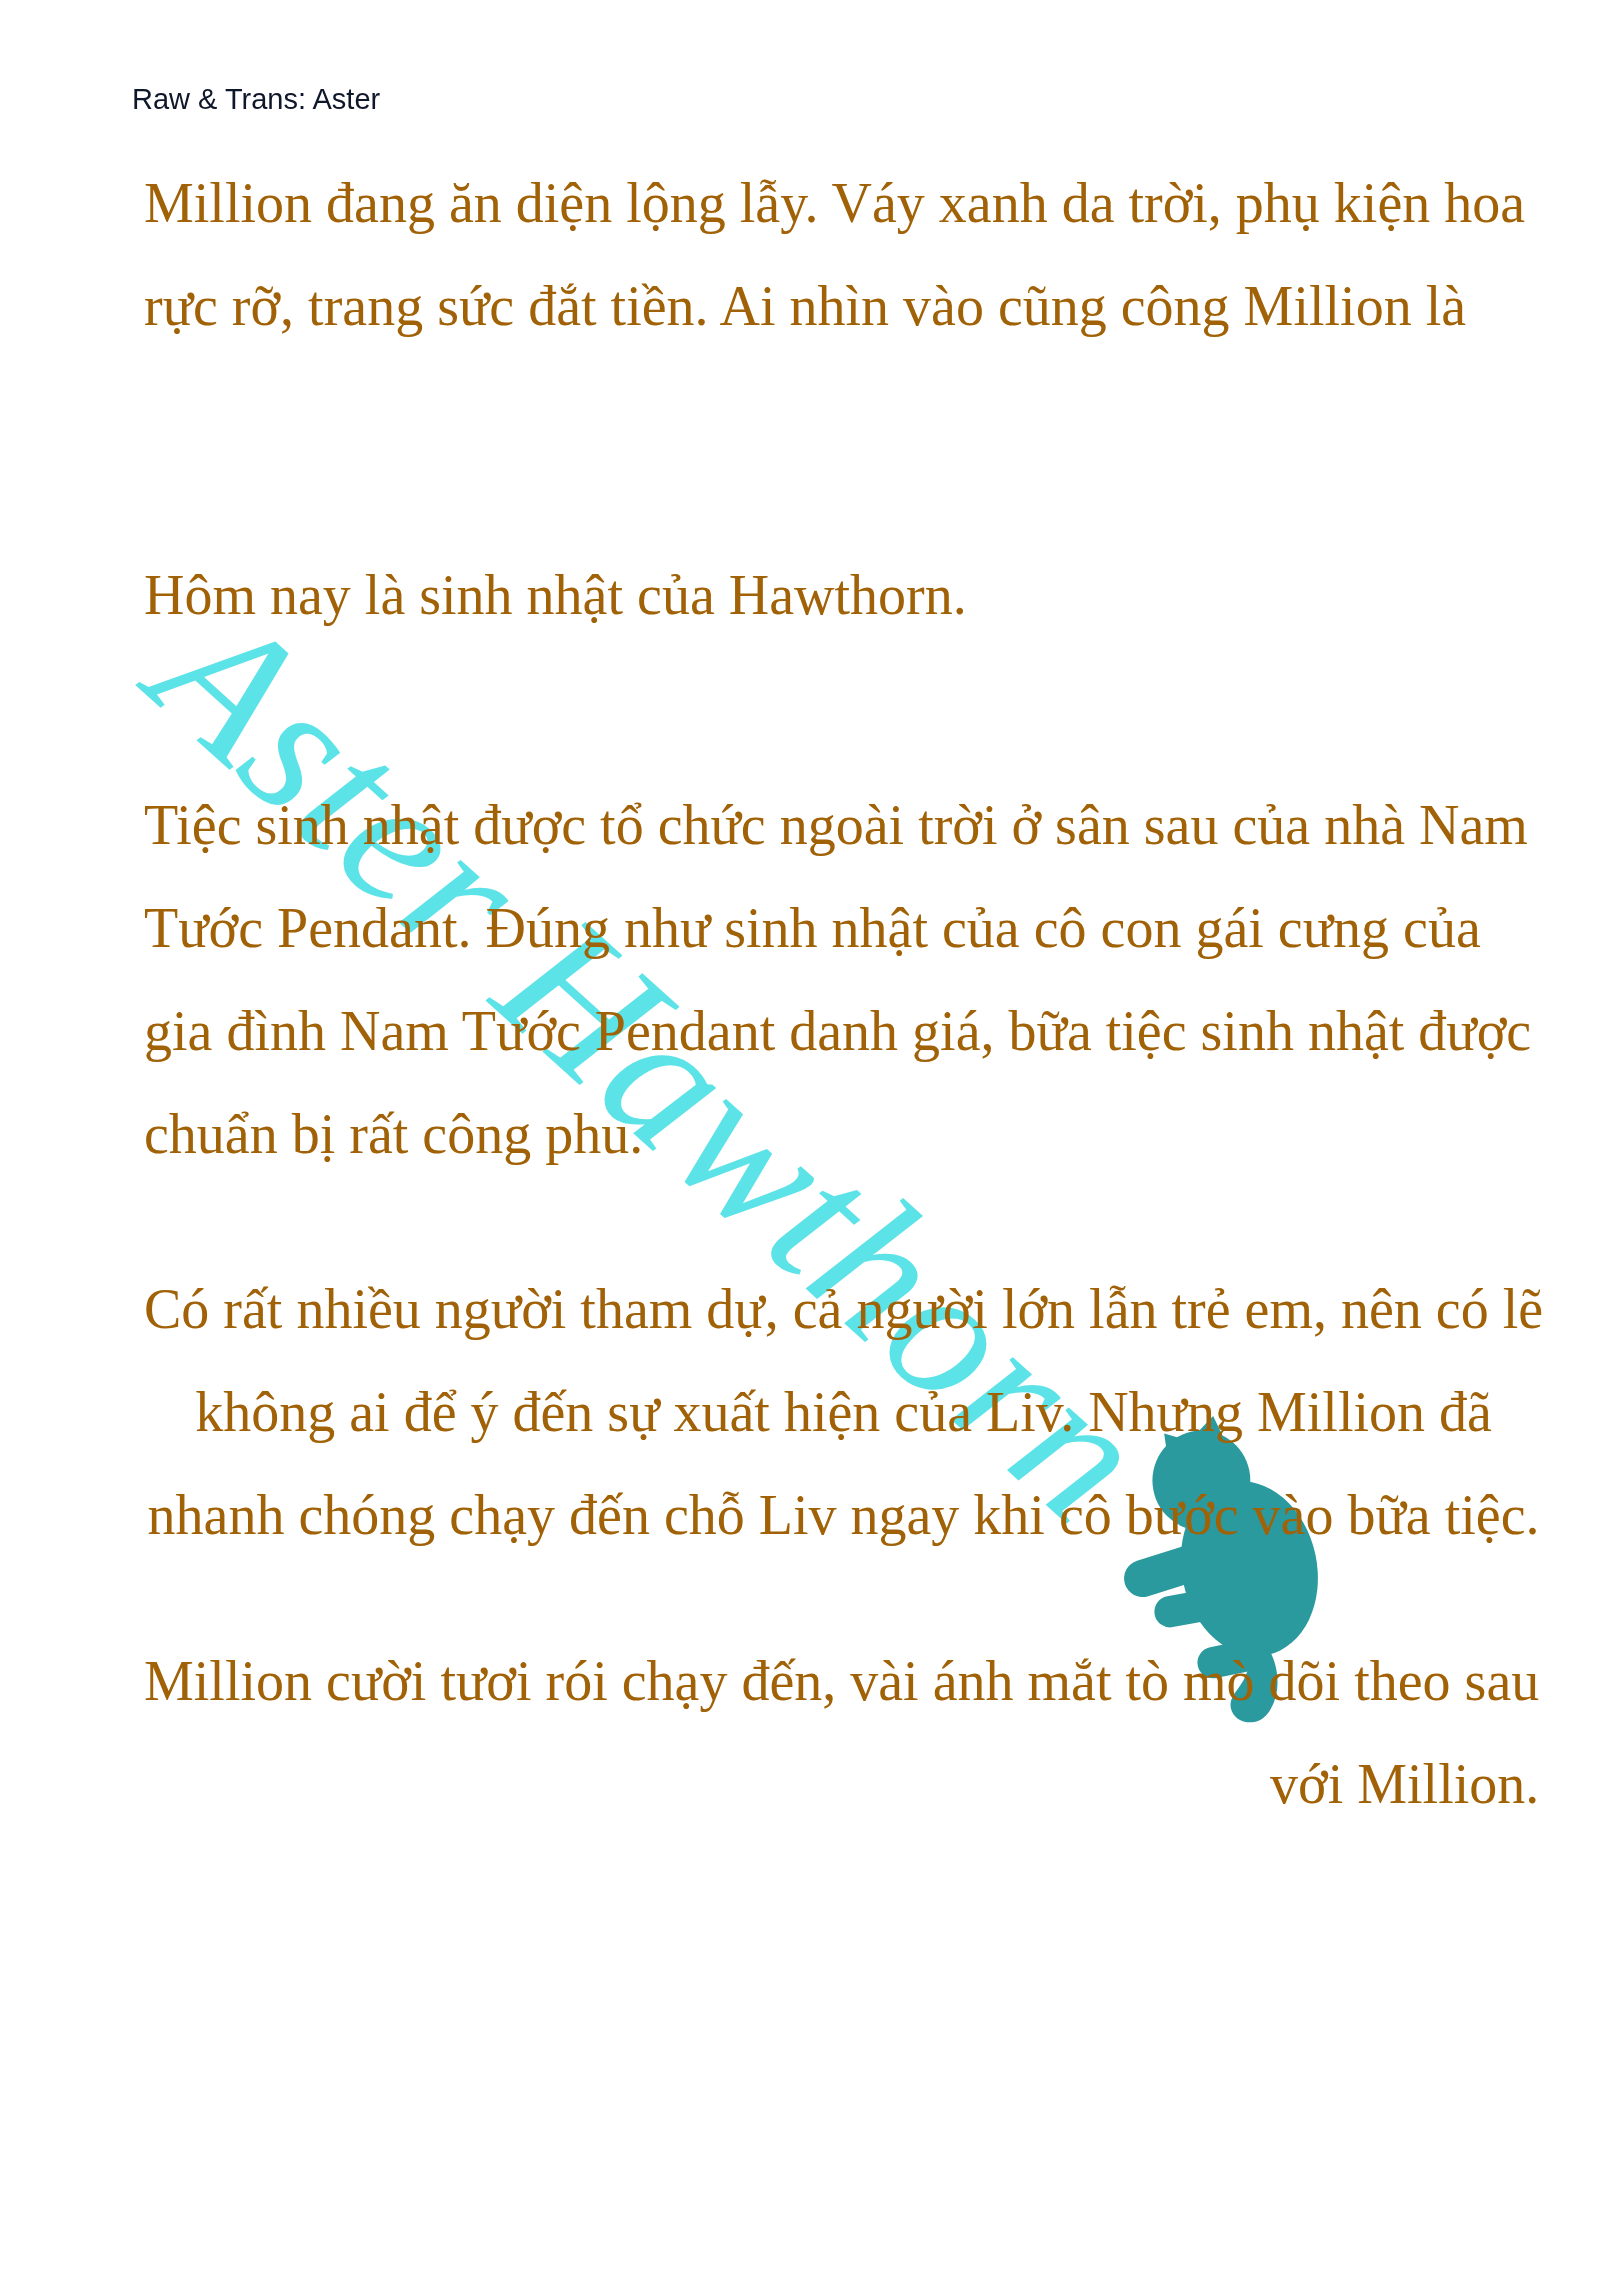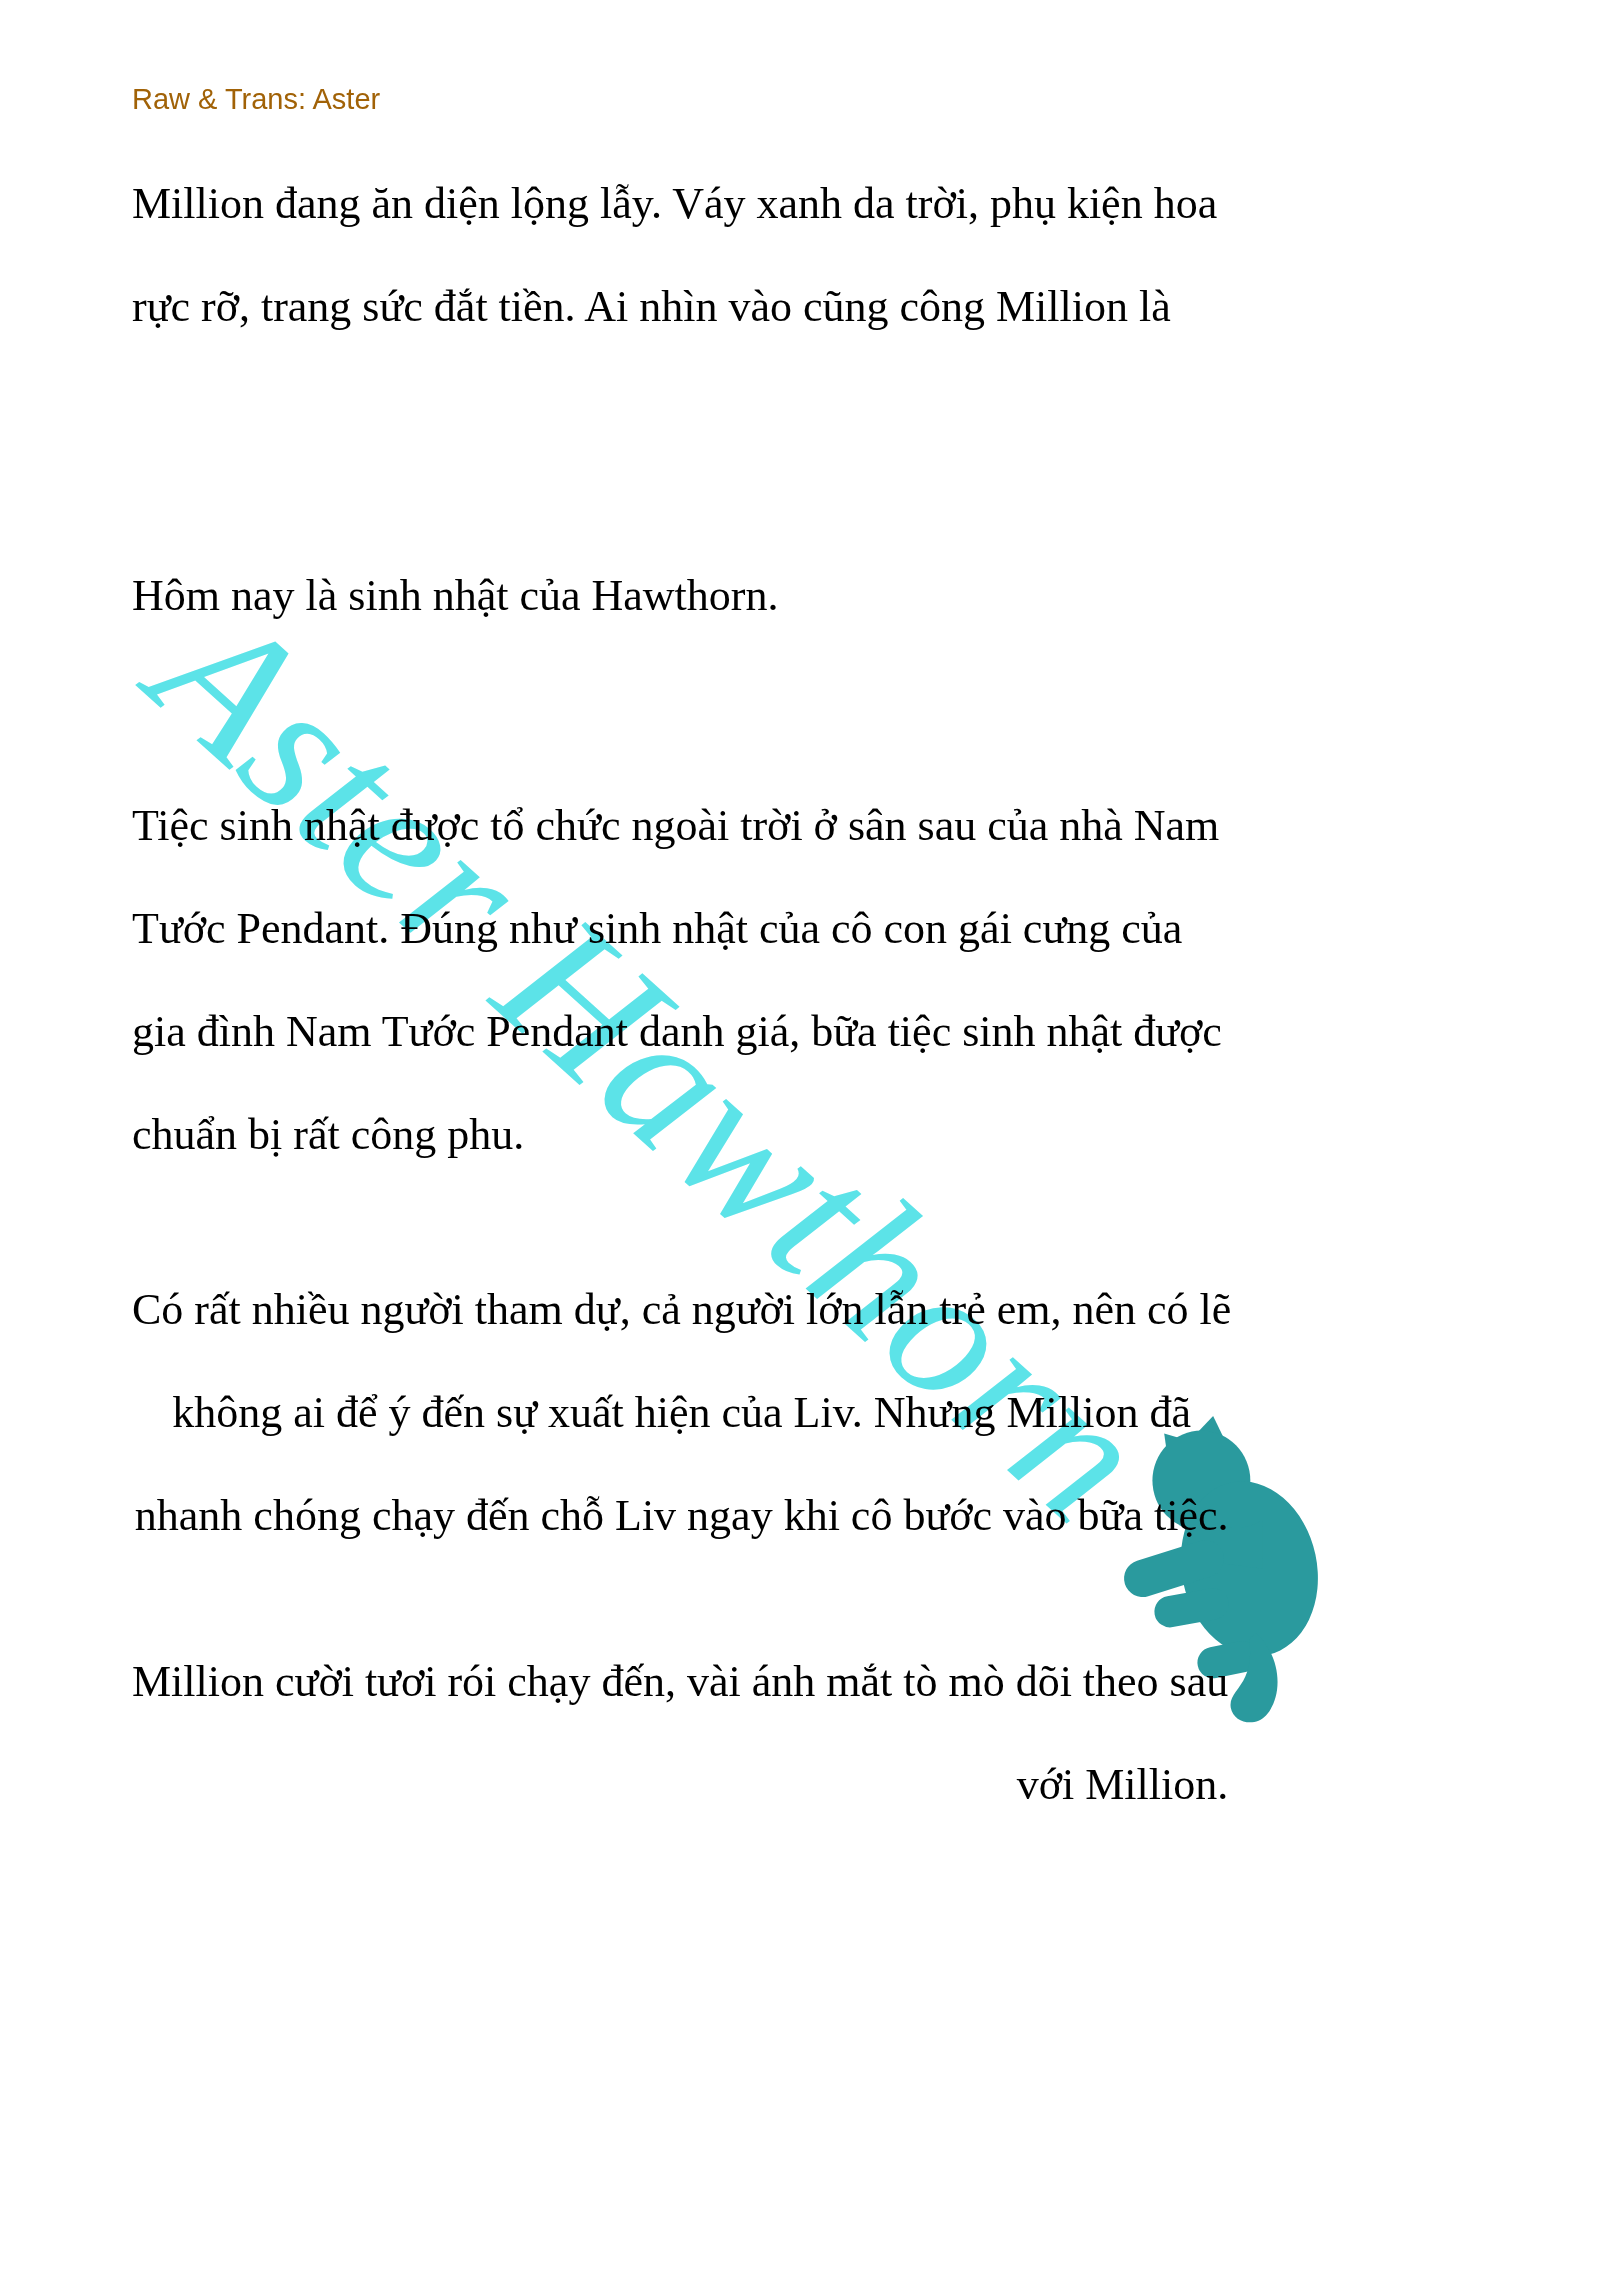--- a/index.html
+++ b/index.html
@@ -11,21 +11,21 @@
     overflow: hidden;
     font-family: "Liberation Serif", "DejaVu Serif", serif;
   }
   .header-credit {
     position: absolute;
     left: 132px;
     top: 82px;
     font-family: "Liberation Sans", "DejaVu Sans", sans-serif;
     font-size: 29px;
     line-height: 35px;
-    color: #a16207;
+    color: #0f172a;
     z-index: 3;
     white-space: nowrap;
   }
   .watermark {
     position: absolute;
     left: 250px;
     top: 573px;
     transform: rotate(42deg);
     transform-origin: 0 0;
     font-family: "Liberation Serif", "DejaVu Serif", serif;
@@ -41,24 +41,24 @@
   .cat-graphic {
     position: absolute;
     left: 1115px;
     top: 1412px;
     width: 208px;
     height: 325px;
     z-index: 2;
   }
   .para {
     position: absolute;
-    left: 132px;
+    left: 144px;
     z-index: 3;
-    color: #000000;
-    font-size: 44px;
+    color: #a16207;
+    font-size: 56px;
   }
   .para .line {
     line-height: 103px;
     white-space: nowrap;
   }
   .p1 { top: 152px; }
   .p2 { top: 544px; }
   .p3 { top: 774px; }
   .p4 { top: 1258px; text-align: center; }
   .p5 { top: 1630px; text-align: right; }

